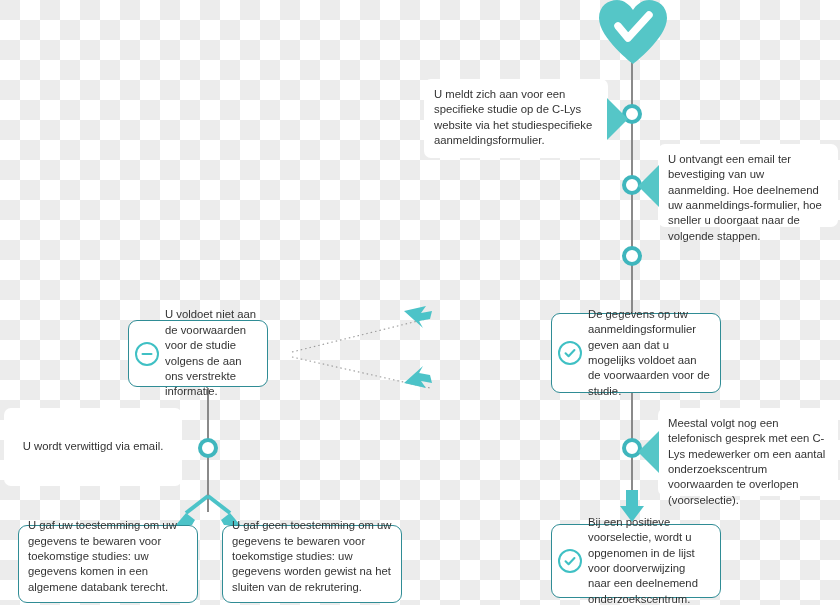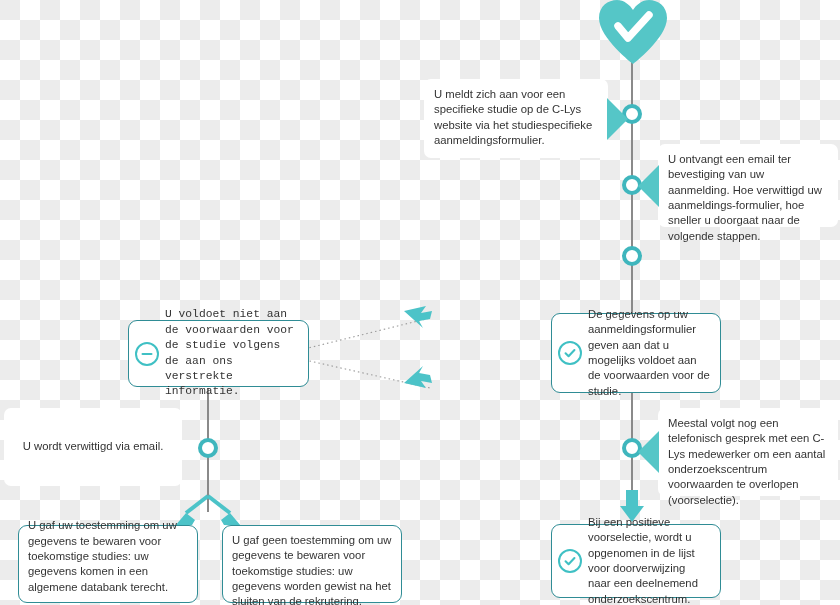--- a/index.html
+++ b/index.html
@@ -145,29 +145,29 @@
   <div class="node" style="left:622px;top:175px;"></div>
   <div class="node" style="left:622px;top:246px;"></div>
   <div class="node" style="left:622px;top:438px;"></div>
   <div class="node" style="left:198px;top:438px;"></div>
 
   <div class="callout tail-right" style="left:424px;top:79px;width:184px;height:79px;">
     <div class="inner">U meldt zich aan voor een specifieke studie op de C-Lys website via het studiespecifieke aanmeldingsformulier.</div>
   </div>
 
   <div class="callout tail-left" style="left:658px;top:144px;width:180px;height:83px;">
-    <div class="inner">U ontvangt een email ter bevestiging van uw aanmelding. Hoe verwittigd uw aanmeldings-formulier, hoe sneller u doorgaat naar de volgende stappen.</div>
+    <div class="inner">U ontvangt een email ter bevestiging van uw aanmelding. Hoe deelnemend uw aanmeldings-formulier, hoe sneller u doorgaat naar de volgende stappen.</div>
   </div>
 
 
   <div class="callout tail-left" style="left:658px;top:408px;width:180px;height:88px;">
     <div class="inner">Meestal volgt nog een telefonisch gesprek met een C-Lys medewerker om een aantal onderzoekscentrum voorwaarden te overlopen (voorselectie).</div>
   </div>
 
-  <div class="obox with-icon" style="left:128px;top:320px;width:181px;height:67px;font-family:Liberation Mono, monospace;">
+  <div class="obox with-icon" style="left:128px;top:320px;width:140px;height:67px;">
     <span class="statusicon">
       <svg viewBox="0 0 18 18" width="16" height="16">
         <line x1="4" y1="9" x2="14" y2="9" stroke="#3fc0c4" stroke-width="2.4" stroke-linecap="round"></line>
       </svg>
     </span>
     <span class="txt">U voldoet niet aan de voorwaarden voor de studie volgens de aan ons verstrekte informatie.</span>
   </div>
 
   <div class="obox with-icon" style="left:551px;top:313px;width:170px;height:80px;">
     <span class="statusicon">
@@ -179,21 +179,21 @@
   </div>
 
   <div class="callout" style="left:4px;top:408px;width:178px;height:78px;">
     <div class="inner" style="display:flex;align-items:center;justify-content:center;text-align:center;">U wordt verwittigd via email.</div>
   </div>
 
   <div class="obox" style="left:18px;top:525px;width:180px;height:78px;align-items:flex-end;">
     <span class="txt">U gaf uw toestemming om uw gegevens te bewaren voor toekomstige studies: uw gegevens komen in een algemene databank terecht.</span>
   </div>
 
-  <div class="obox" style="left:222px;top:525px;width:180px;height:78px;align-items:flex-start;">
+  <div class="obox" style="left:222px;top:525px;width:180px;height:78px;align-items:flex-end;">
     <span class="txt">U gaf geen toestemming om uw gegevens te bewaren voor toekomstige studies: uw gegevens worden gewist na het sluiten van de rekrutering.</span>
   </div>
 
   <div class="obox with-icon" style="left:551px;top:524px;width:170px;height:74px;">
     <span class="statusicon">
       <svg viewBox="0 0 18 18" width="16" height="16">
         <path d="M4 9.3 L7.4 12.6 L14 5.6" stroke="#3fc0c4" stroke-width="2.3" fill="none" stroke-linecap="round" stroke-linejoin="round"></path>
       </svg>
     </span>
     <span class="txt">Bij een positieve voorselectie, wordt  u opgenomen in de lijst voor doorverwijzing naar een deelnemend onderzoekscentrum.</span>

